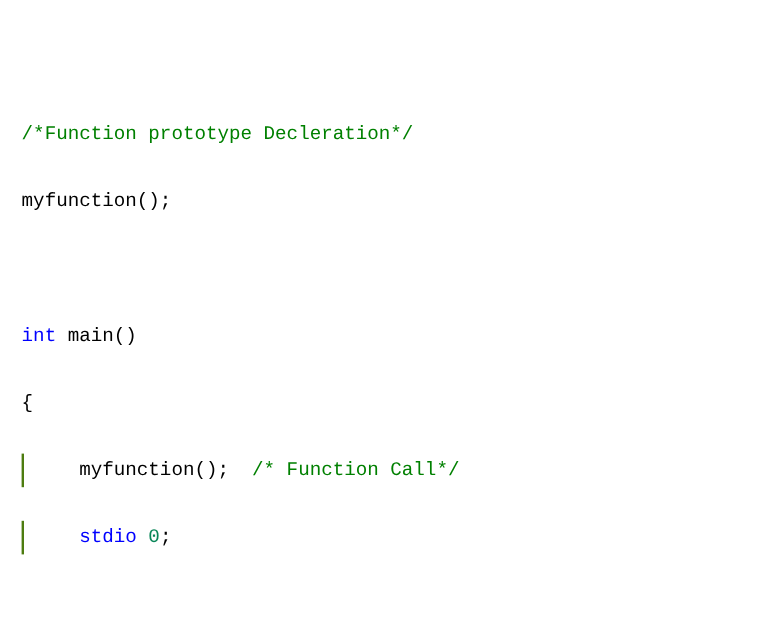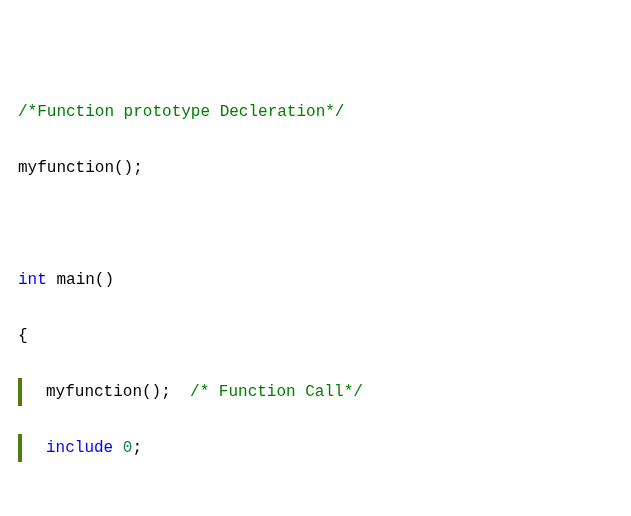--- a/index.html
+++ b/index.html
@@ -16,26 +16,26 @@
     padding: 14px 0 0 18px;
     line-height: 28px;
     white-space: pre;
     position: relative;
   }
   .line {
     display: block;
     height: 28px;
   }
   .indent-guide {
-    border-left: 4px solid #4d7c0f;
+    border-left: 2px solid #4d7c0f;
     display: inline-block;
     height: 28px;
     vertical-align: top;
     box-sizing: border-box;
-    padding-left: 24px;
+    padding-left: 46px;
   }
   .preproc { color: #0000ff; }
   .header  { color: #a31515; }
   .comment { color: #008000; text-align: right; }
   .ident   { color: #000000; font-family: Liberation Mono, monospace; }
   .keyword { color: #0000ff; }
   .type    { color: #0000ff; }
   .number  { color: #098658; }
   .punct   { color: #000000; }
 </style>
@@ -43,21 +43,21 @@
 <body>
 
 <div class="code-area">
 <span class="line"></span>
 <span class="line"><span class="comment">/*Function prototype Decleration*/</span></span>
 <span class="line"><span class="ident">myfunction</span><span class="punct">();</span></span>
 <span class="line"></span>
 <span class="line"><span class="type">int</span><span> </span><span class="ident">main</span><span class="punct">()</span></span>
 <span class="line"><span class="punct">{</span></span>
 <span class="line"><span class="indent-guide"><span class="ident">myfunction();  </span><span class="comment">/* Function Call*/</span></span></span>
-<span class="line"><span class="indent-guide"><span class="keyword">include</span><span> </span><span class="number">0</span><span class="punct">;</span></span></span>
+<span class="line"><span class="indent-guide"><span class="keyword">stdio</span><span> </span><span class="number">0</span><span class="punct">;</span></span></span>
 
 
 
 
 
 
 
 </div>
 
 </body></html>

